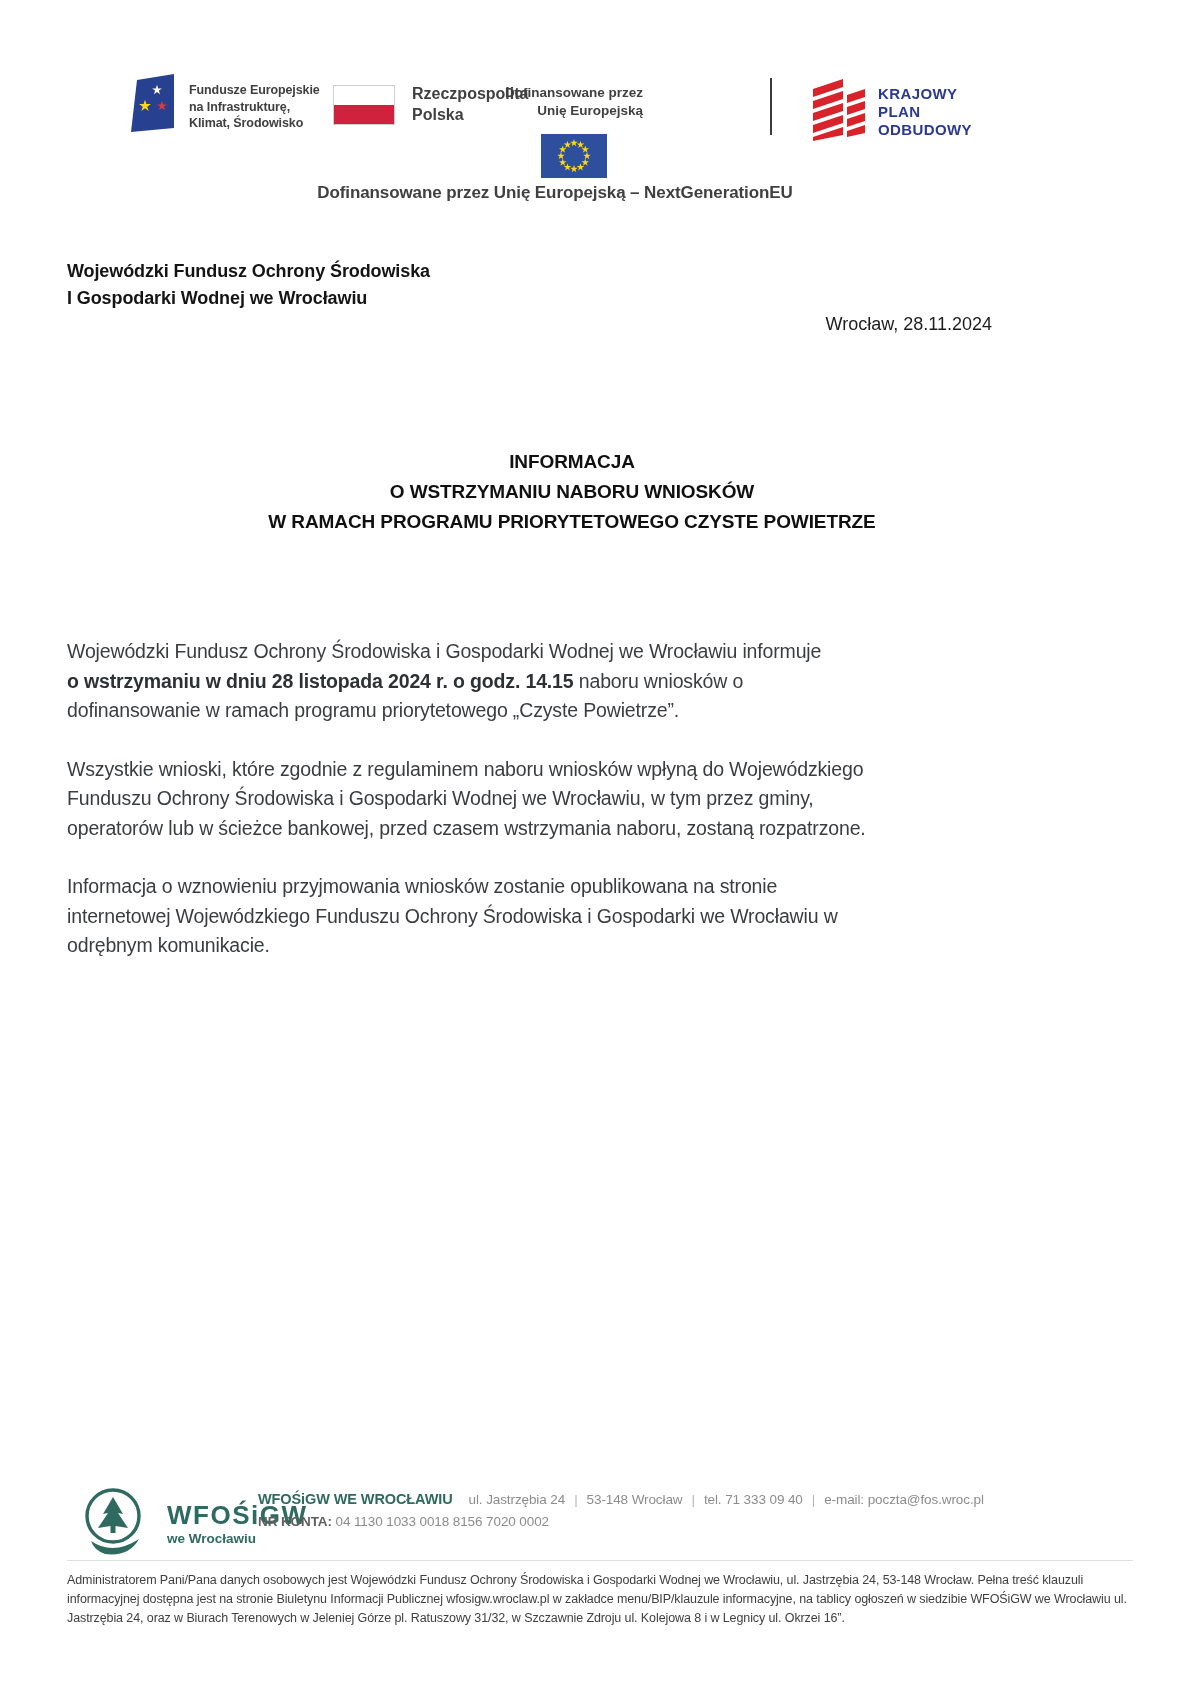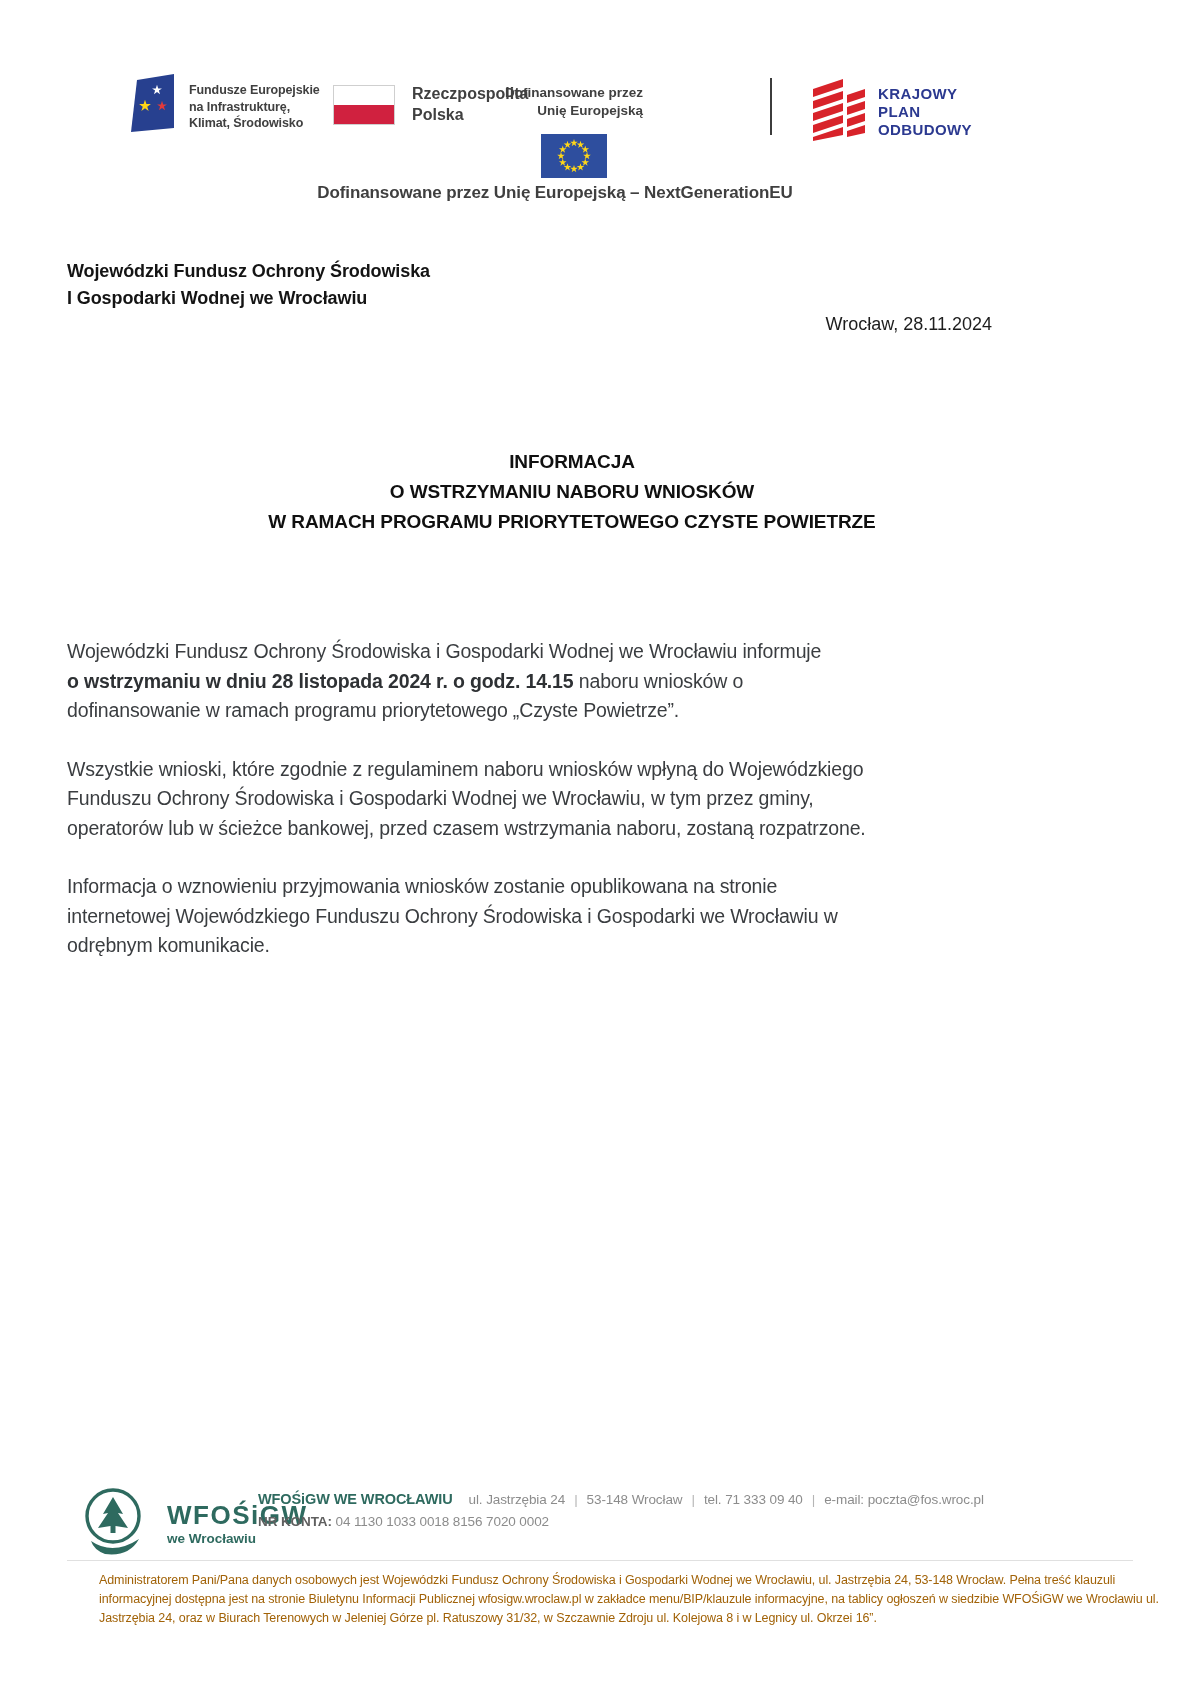--- a/index.html
+++ b/index.html
@@ -50,21 +50,21 @@
   .f-logo-text .sub { font-size:13.5px; font-weight:700; color:#2E6A5F; margin-top:2px; }
 
   .f-contact { position:absolute; left:258px; top:1489px; width:880px;
                font-size:13.5px; color:#8c8c8c; line-height:21.5px; letter-spacing:-0.1px; }
   .f-contact .org { font-size:14.5px; font-weight:700; color:#2E6A5F; margin-right:16px; }
   .f-contact .lbl { font-weight:700; color:#5f5f5f; }
   .f-contact .sep { color:#b5b5b5; margin:0 9px; }
 
   .f-divider { position:absolute; left:67px; top:1560px; width:1066px; border-top:1px solid #e0e0e0; }
   .f-disclaimer { position:absolute; left:67px; top:1571px; width:1062px;
-                  font-size:12.5px; line-height:19px; color:#a16207; letter-spacing:-0.1px;margin-left:32px; }
+                  font-size:12.5px; line-height:19px; color:#404040; letter-spacing:-0.1px; }
 </style>
 </head>
 <body>
 
 <div class="page">
 
   <svg width="0" height="0" style="position:absolute">
     <defs>
       <polygon id="star" points="0,-10 2.25,-3.09 9.51,-3.09 3.63,1.18 5.88,8.09 0,3.82 -5.88,8.09 -3.63,1.18 -9.51,-3.09 -2.25,-3.09"></polygon>
     </defs>

